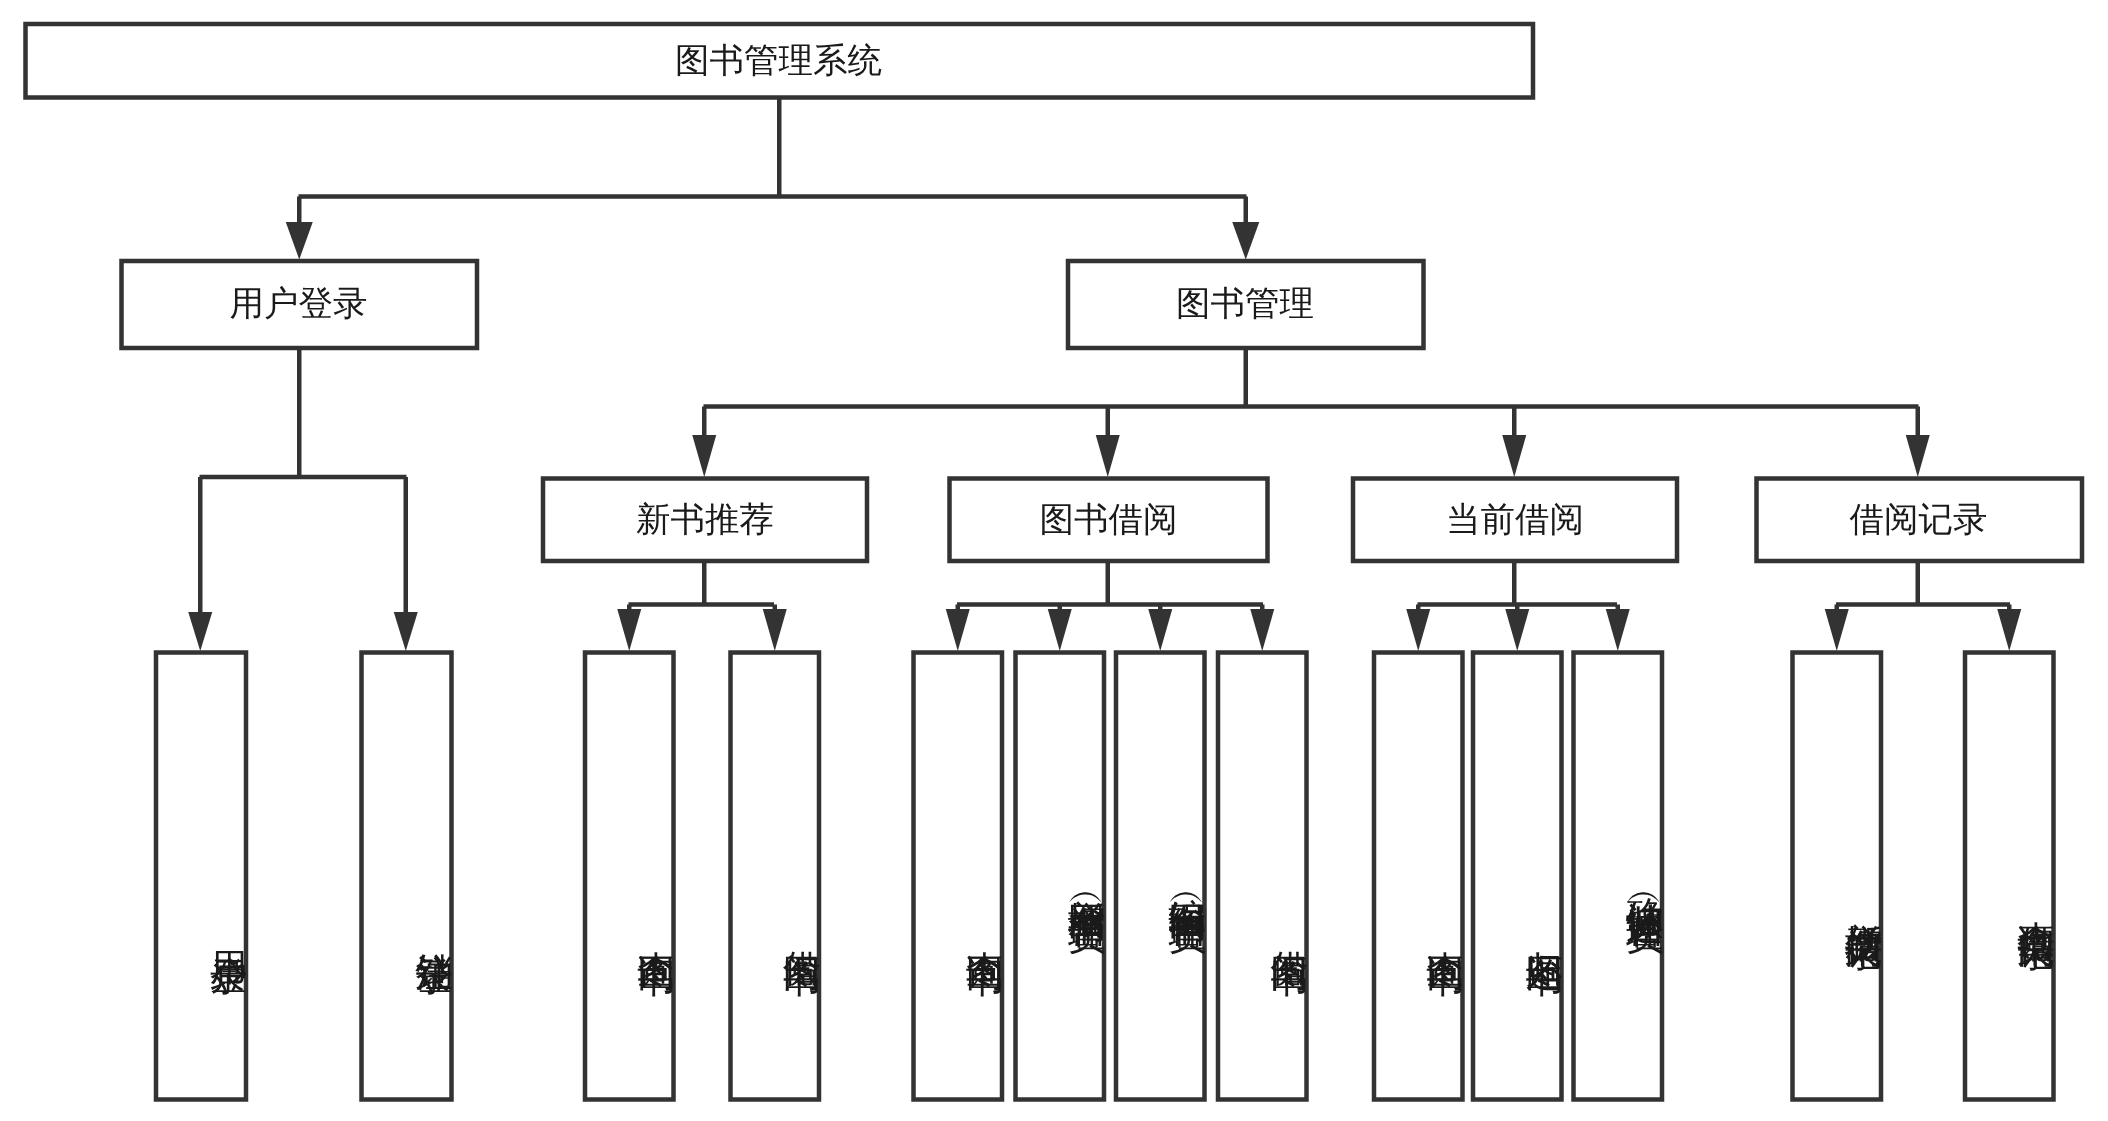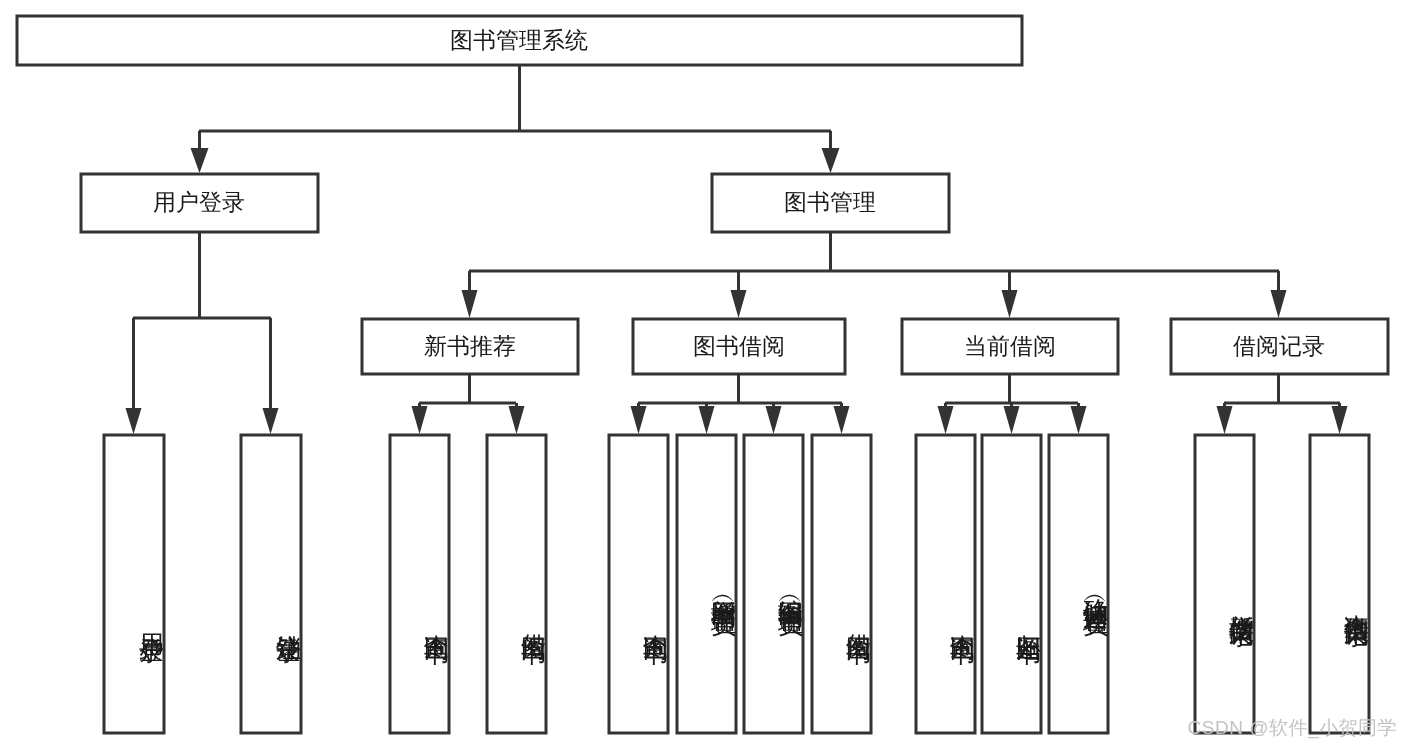--- a/index.html
+++ b/index.html
@@ -203,14 +203,13 @@
   <div class="node-label-v" style="left:744px; top:443px; width:59px; height:290px;">编辑图书（管理员）</div>
   <div class="node-label-v" style="left:812px; top:503px; width:59px; height:230px;">借阅图书</div>
 
   <div class="node-label-v" style="left:916px; top:503px; width:59px; height:230px;">查询图书</div>
   <div class="node-label-v" style="left:982px; top:503px; width:59px; height:230px;">归还图书</div>
   <div class="node-label-v" style="left:1049px; top:443px; width:59px; height:290px;">确认归还（管理员）</div>
 
   <div class="node-label-v" style="left:1195px; top:467px; width:59px; height:266px;">新增借阅记录</div>
   <div class="node-label-v" style="left:1310px; top:467px; width:59px; height:266px;">查询借阅记录</div>
 
-  <div class="watermark">CSDN @软件_小贺同学</div>
 </div>
 
 </body></html>

